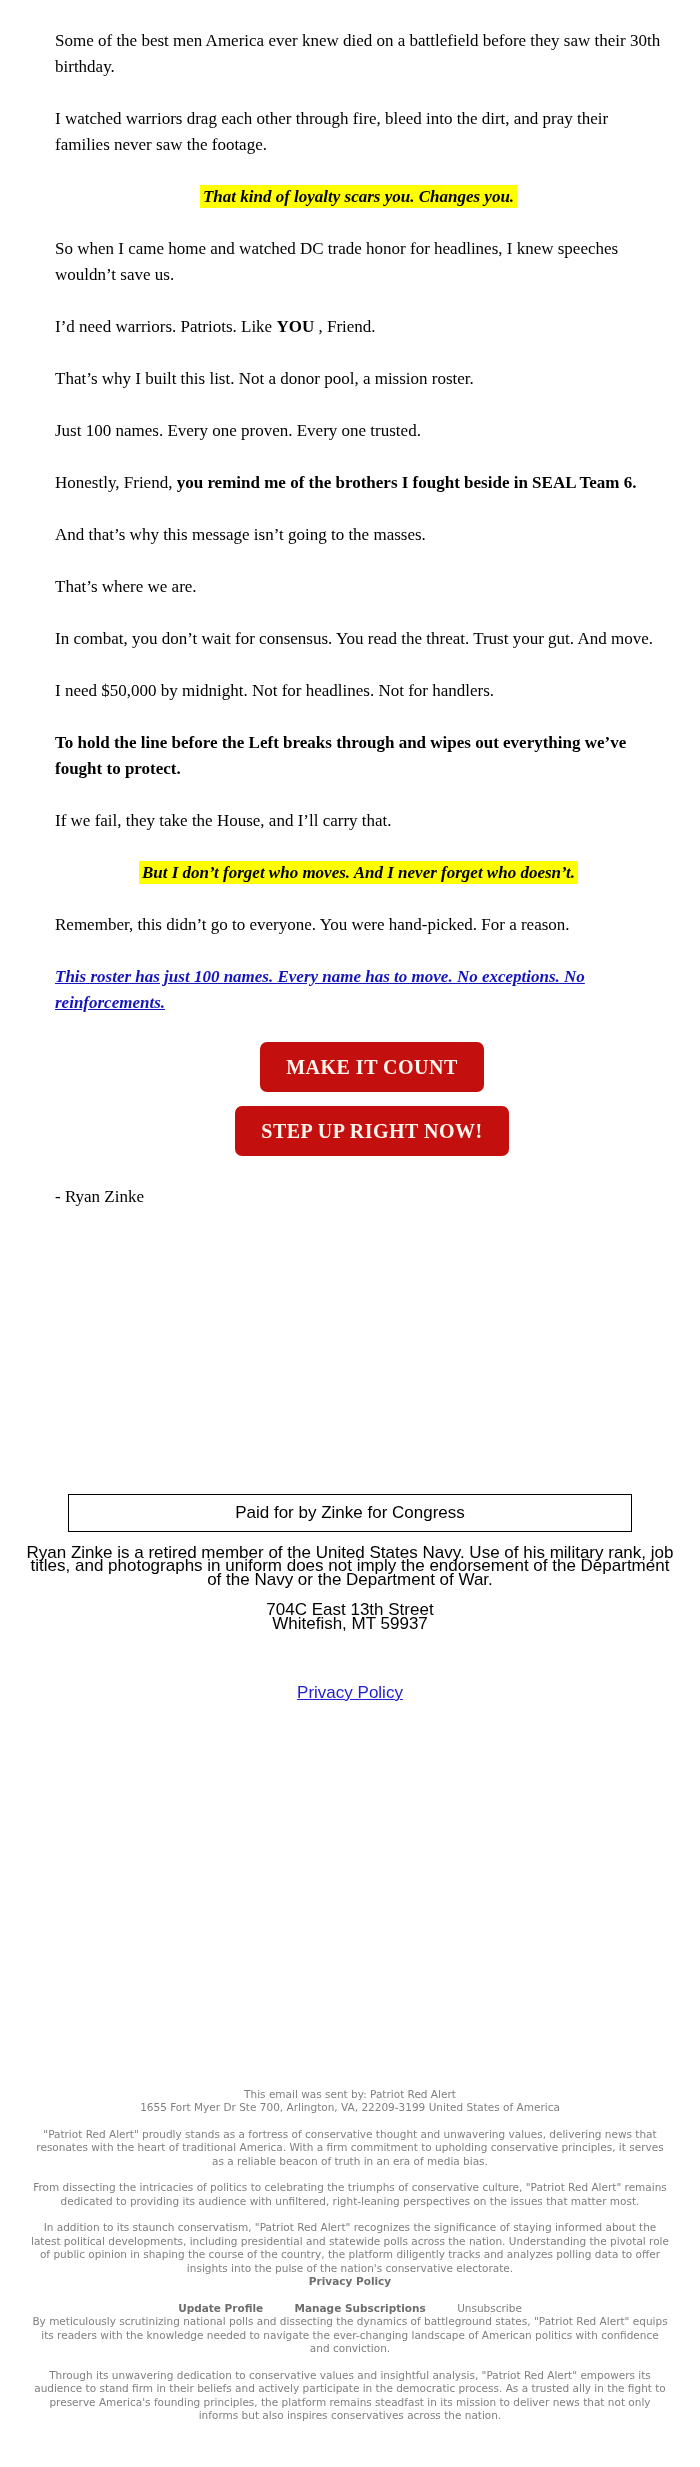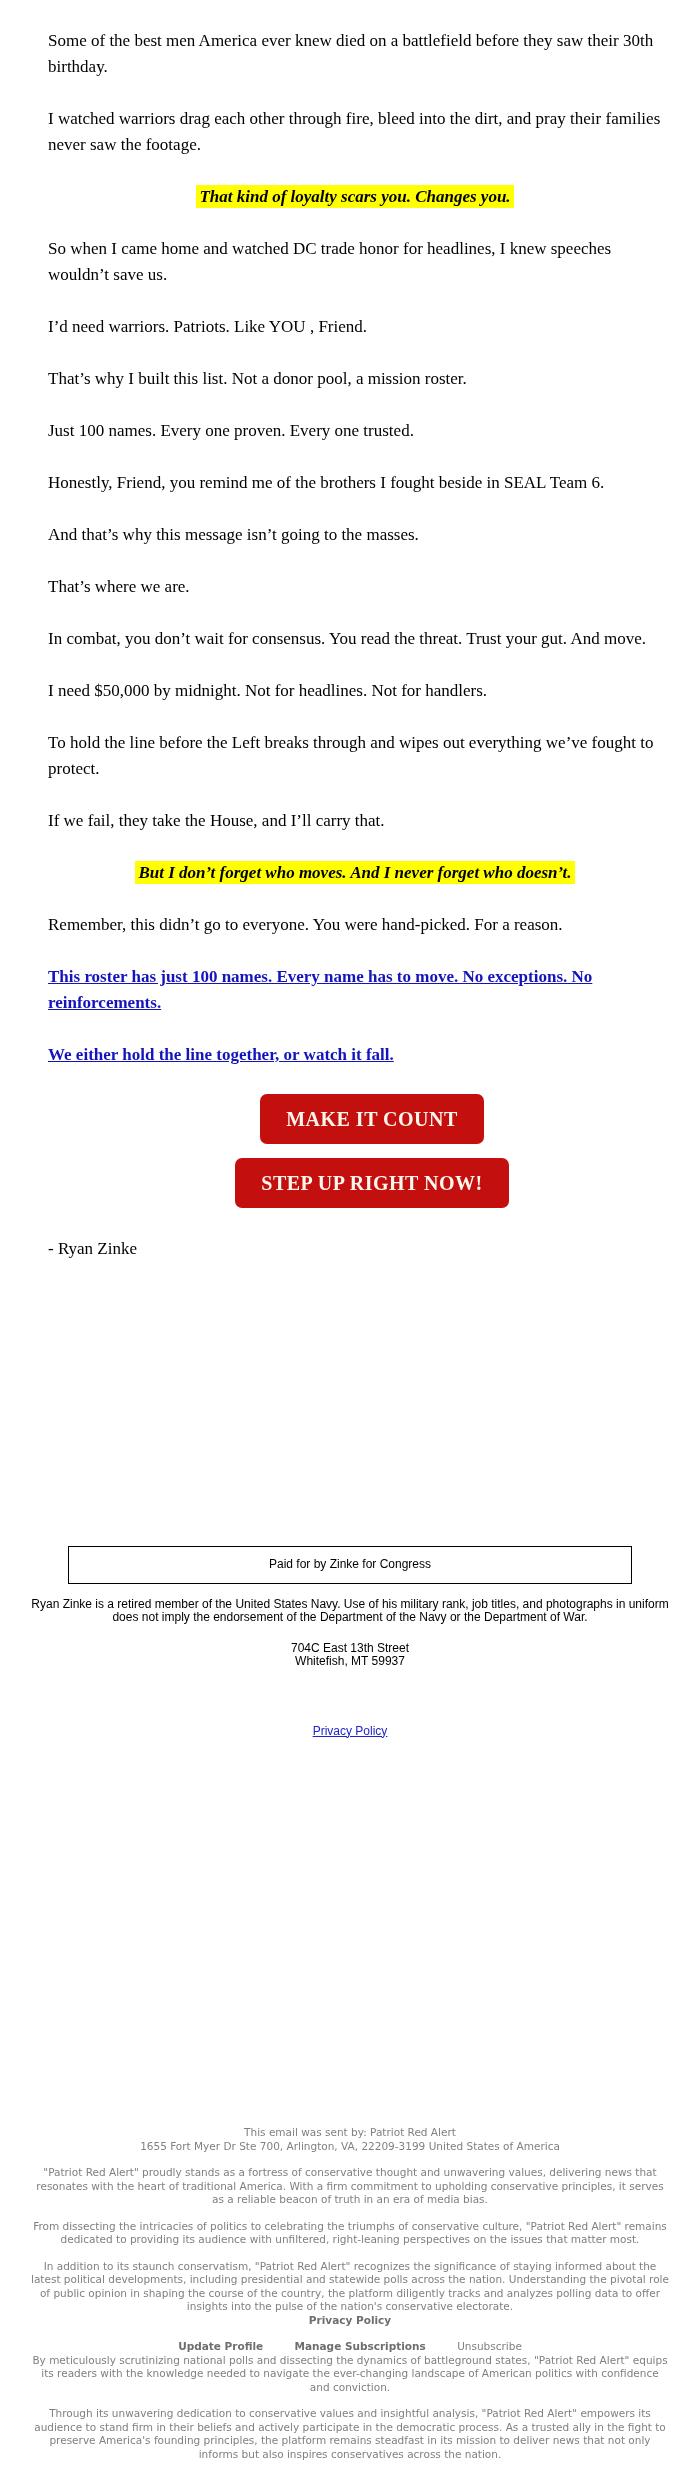--- a/index.html
+++ b/index.html
@@ -6,36 +6,37 @@
   html,body { background:#ffffff; }
   body { width:700px; margin:0 auto; }
 
   .letter {
     padding: 28px 38px 0 38px;
     font-family: "Liberation Serif", serif;
     font-size: 17px;
     line-height: 26px;
     color: #000000;
   }
-  .letter p { margin: 0 0 26px 10px; }
-  .b { font-weight: normal; }
+  .letter p { margin: 0 0 26px 17px; }
+  .b { font-weight: bold; }
   .center { text-align: center; }
 
   .hl {
     background: #ffff00;
     font-weight: bold;
     font-style: italic;
     padding: 2px 3px;
   }
 
   .bluelink {
     color: #1414bd;
     font-weight: bold;
     text-decoration: underline;
     cursor: pointer;
+    font-style: italic;
   }
 
   .cta-wrap { text-align: center; margin: 0 0 14px 0; }
   .cta {
     display: inline-block;
     background: #c40f0f;
     color: #fff7ed;
     font-family: "Liberation Serif", serif;
     font-weight: bold;
     font-size: 20px;
@@ -47,21 +48,21 @@
     margin-left: 44px;
   }
 
   .signature { margin-top: 28px !important; }
 
   .spacer-1 { height: 258px; }
   .spacer-2 { height: 388px; }
 
   .disclaimer {
     font-family: "Liberation Sans", sans-serif;
-    font-size: 12px;
+    font-size: 17px;
     line-height: 13.5px;
     color: #000000;
     text-align: center;
   }
   .paid-box {
     width: 564px;
     margin: 0 auto;
     border: 1px solid #000000;
     padding: 11px 6px;
     text-align: center;
@@ -99,21 +100,20 @@
   <p><span>Honestly, Friend, </span><span class="b">you remind me of the brothers I fought beside in SEAL Team 6.</span></p>
   <p>And that’s why this message isn’t going to the masses.</p>
   <p>That’s where we are.</p>
   <p>In combat, you don’t wait for consensus. You read the threat. Trust your gut. And move.</p>
   <p>I need $50,000 by midnight. Not for headlines. Not for handlers.</p>
   <p class="b">To hold the line before the Left breaks through and wipes out everything we’ve fought to protect.</p>
   <p>If we fail, they take the House, and I’ll carry that.</p>
   <p class="center"><span class="hl">But I don’t forget who moves. And I never forget who doesn’t.</span></p>
   <p>Remember, this didn’t go to everyone. You were hand-picked. For a reason.</p>
   <p><a class="bluelink">This roster has just 100 names. Every name has to move. No exceptions. No reinforcements.</a></p>
-  <p><a class="bluelink">We either hold the line together, or watch it fall.</a></p>
 
   <div class="cta-wrap">
     <a class="cta">MAKE IT COUNT</a>
   </div>
   <div class="cta-wrap">
     <a class="cta">STEP UP RIGHT NOW!</a>
   </div>
 
   <p class="signature">- Ryan Zinke</p>
 </div>

